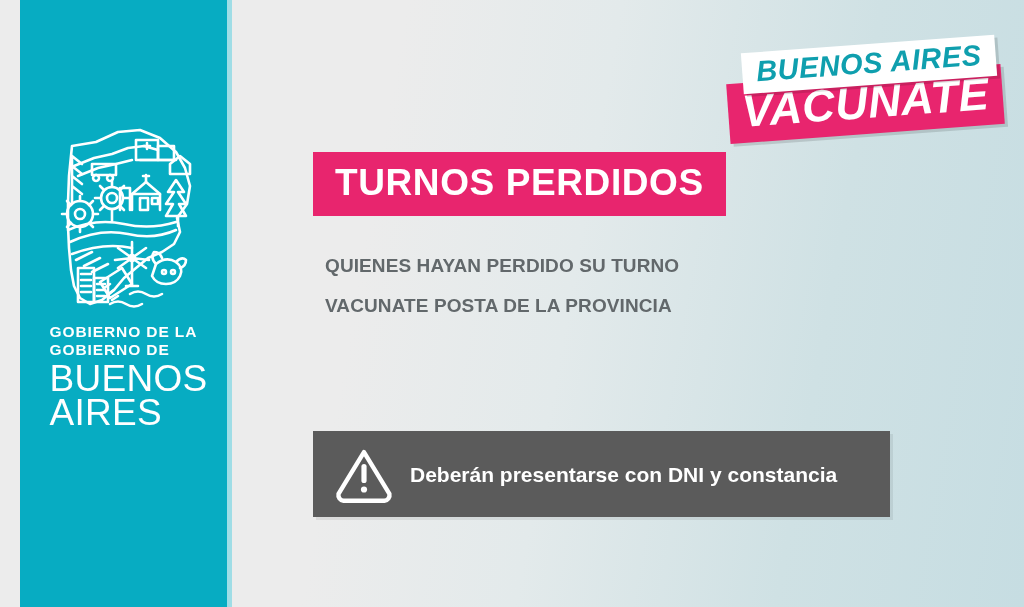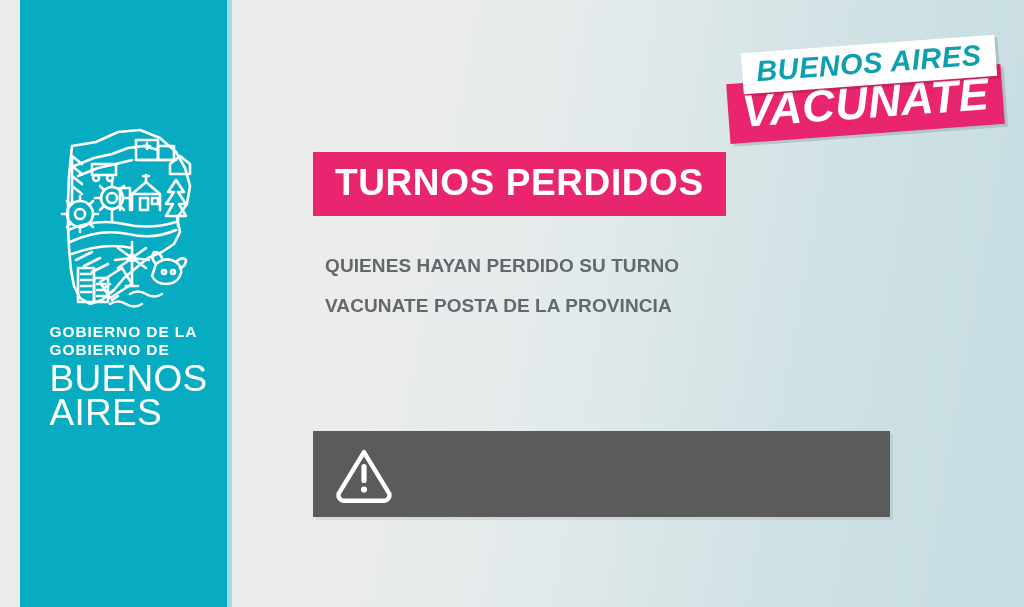--- a/index.html
+++ b/index.html
@@ -232,16 +232,17 @@
 
   <div id="notice">
     <div id="notice-icon">
       <svg viewBox="0 0 64 58" xmlns="http://www.w3.org/2000/svg">
         <path d="M32 6.5 L58.5 50 a6 6 0 0 1 -5.2 7.2 H10.7 A6 6 0 0 1 5.5 50 Z" fill="none" stroke="#ffffff" stroke-width="4.6" stroke-linejoin="round" stroke-linecap="round" transform="translate(0,-2) scale(0.96) translate(1.3,3)"></path>
         <rect x="29.4" y="19" width="5.2" height="19" rx="2.6" fill="#ffffff"></rect>
         <circle cx="32" cy="44.5" r="3.1" fill="#ffffff"></circle>
       </svg>
     </div>
     <div id="notice-text">
+      <div>Deberán presentarse con DNI y constancia</div>
     </div>
   </div>
 
 </div>
 
 </body></html>

